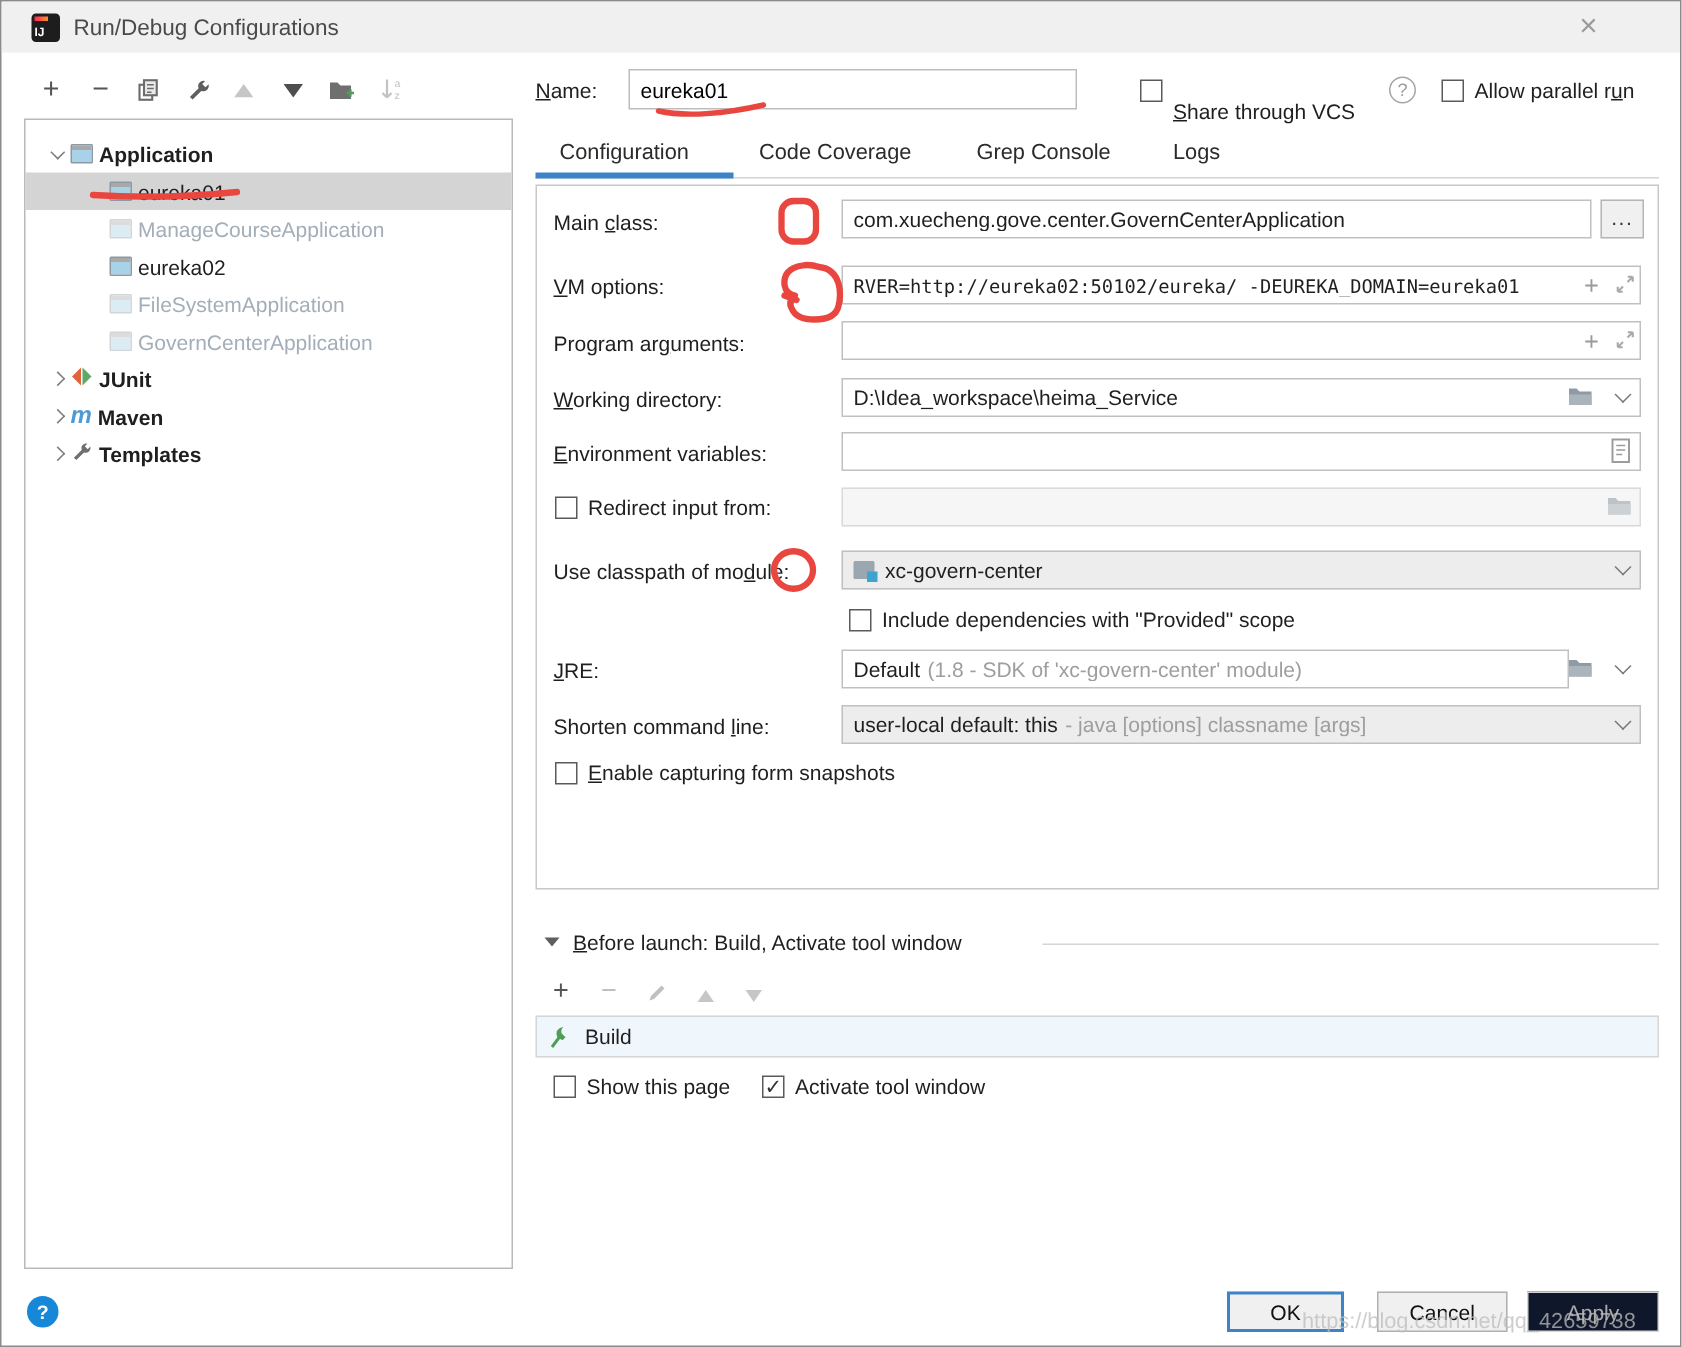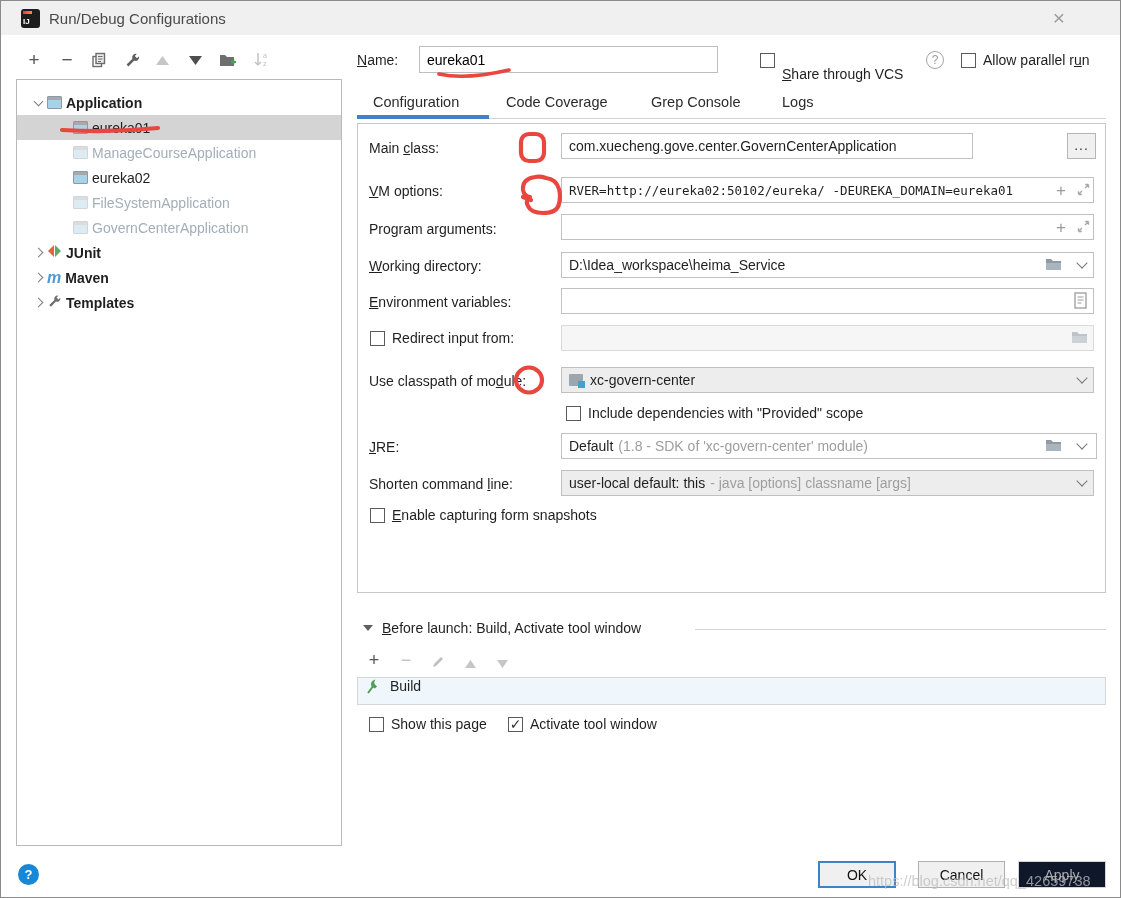--- a/index.html
+++ b/index.html
@@ -79,21 +79,21 @@
   .browse-btn{position:absolute;width:29px;height:26px;border:1px solid #b5b5b5;background:#f0f0f0;
     text-align:center;line-height:22px;color:#333;font-size:14px;letter-spacing:1px;}
   .mod-icon{width:14px;height:12px;flex:none;margin-right:7px;position:relative;background:#9aa7b0;border-radius:1px;}
   .mod-icon::after{content:"";position:absolute;right:-2px;bottom:-2px;width:7px;height:7px;background:#3fa3d0;}
 
   
   .bl-tri{width:0;height:0;border-left:5px solid transparent;border-right:5px solid transparent;
     border-top:6px solid #5f5f5f;}
   .hr{background:#d4d4d4;height:1px;}
   .build-row{left:356px;top:676px;width:749px;height:28px;background:#f0f7fc;border:1px solid #d6d6d6;
-    display:flex;padding-left:8px;}
+    display:flex;align-items:center;padding-left:8px;}
 
   
   .btn{position:absolute;height:27px;background:#f0f0f0;border:1px solid #b0b0b0;
     font-size:14px;color:#111;display:flex;align-items:center;justify-content:center;
     font-family:"Liberation Sans",sans-serif;}
   .btn.default{border:2px solid var(--accent-blue);}
   .btn.disabled{color:#ababab;border-color:#d4d4d4;background:#0f172a;}
   .help-btn{left:17px;top:863px;width:21px;height:21px;border-radius:50%;background:var(--help-blue);
     color:#fff;font-size:13px;font-weight:bold;display:flex;align-items:center;justify-content:center;}
   .watermark{left:867px;top:872px;font-size:14.5px;color:var(--watermark-gray);opacity:.75;z-index:60;white-space:nowrap;}
@@ -216,21 +216,21 @@
 <div class="abs tab" style="left:372px;top:93px;">Configuration</div>
 <div class="abs tab" style="left:505px;top:93px;">Code Coverage</div>
 <div class="abs tab" style="left:650px;top:93px;">Grep Console</div>
 <div class="abs tab" style="left:781px;top:93px;">Logs</div>
 <div class="abs tab-line" style="left:356px;top:117px;width:749px;"></div>
 <div class="abs tab-active-bar" style="left:356px;top:114px;width:132px;"></div>
 
 <div class="abs panel"></div>
 
 <div class="abs form-label" style="left:368px;top:139px;">Main <u>c</u>lass:</div>
-<div class="fld abs" style="left:560px;top:132px;width:412px;">
+<div class="fld abs" style="left:560px;top:132px;width:500px;">
   <span style="white-space:nowrap;overflow:hidden;">com.xuecheng.gove.center.GovernCenterApplication</span>
 </div>
 <div class="browse-btn abs" style="left:1066px;top:132px;">...</div>
 
 <div class="abs form-label" style="left:368px;top:182px;"><u>V</u>M options:</div>
 <div class="fld abs mono" style="left:560px;top:176px;width:533px;padding-right:58px;">
   <span style="white-space:nowrap;overflow:hidden;">RVER=http://eureka02:50102/eureka/ -DEUREKA_DOMAIN=eureka01</span>
 </div>
 <span class="abs plus-ic" style="left:1055px;top:180px;">+</span>
 <span class="abs expand-ic" style="left:1076px;top:182px;">
@@ -277,21 +277,21 @@
 <div class="fld abs gray" style="left:560px;top:366px;width:533px;padding-right:32px;">
   <span class="mod-icon"></span>
   <span>xc-govern-center</span>
 </div>
 <span class="abs chev-combo" style="left:1077px;top:377px;"></span>
 
 <span class="abs cb" style="left:565px;top:405px;"></span>
 <div class="abs form-label" style="left:587px;top:404px;">Include dependencies with "Provided" scope</div>
 
 <div class="abs form-label" style="left:368px;top:438px;"><u>J</u>RE:</div>
-<div class="fld abs" style="left:560px;top:432px;width:536px;padding-right:60px;">
+<div class="fld abs" style="left:560px;top:432px;width:485px;padding-right:60px;">
   <span>Default</span>
   <span class="hint" style="margin-left:5px;white-space:nowrap;overflow:hidden;">(1.8 - SDK of 'xc-govern-center' module)</span>
 </div>
 <span class="abs" style="left:1044px;top:438px;"><svg width="17" height="13" viewBox="0 0 17 13">
       <path d="M1 1h5l2 2h8v9H1z" fill="#8f9aa4"></path>
       <path d="M1 5h15v7H1z" fill="#aab4bc"></path>
     </svg></span>
 <span class="abs chev-combo" style="left:1077px;top:443px;"></span>
 
 <div class="abs form-label" style="left:368px;top:475px;">Shorten command <u>l</u>ine:</div>

